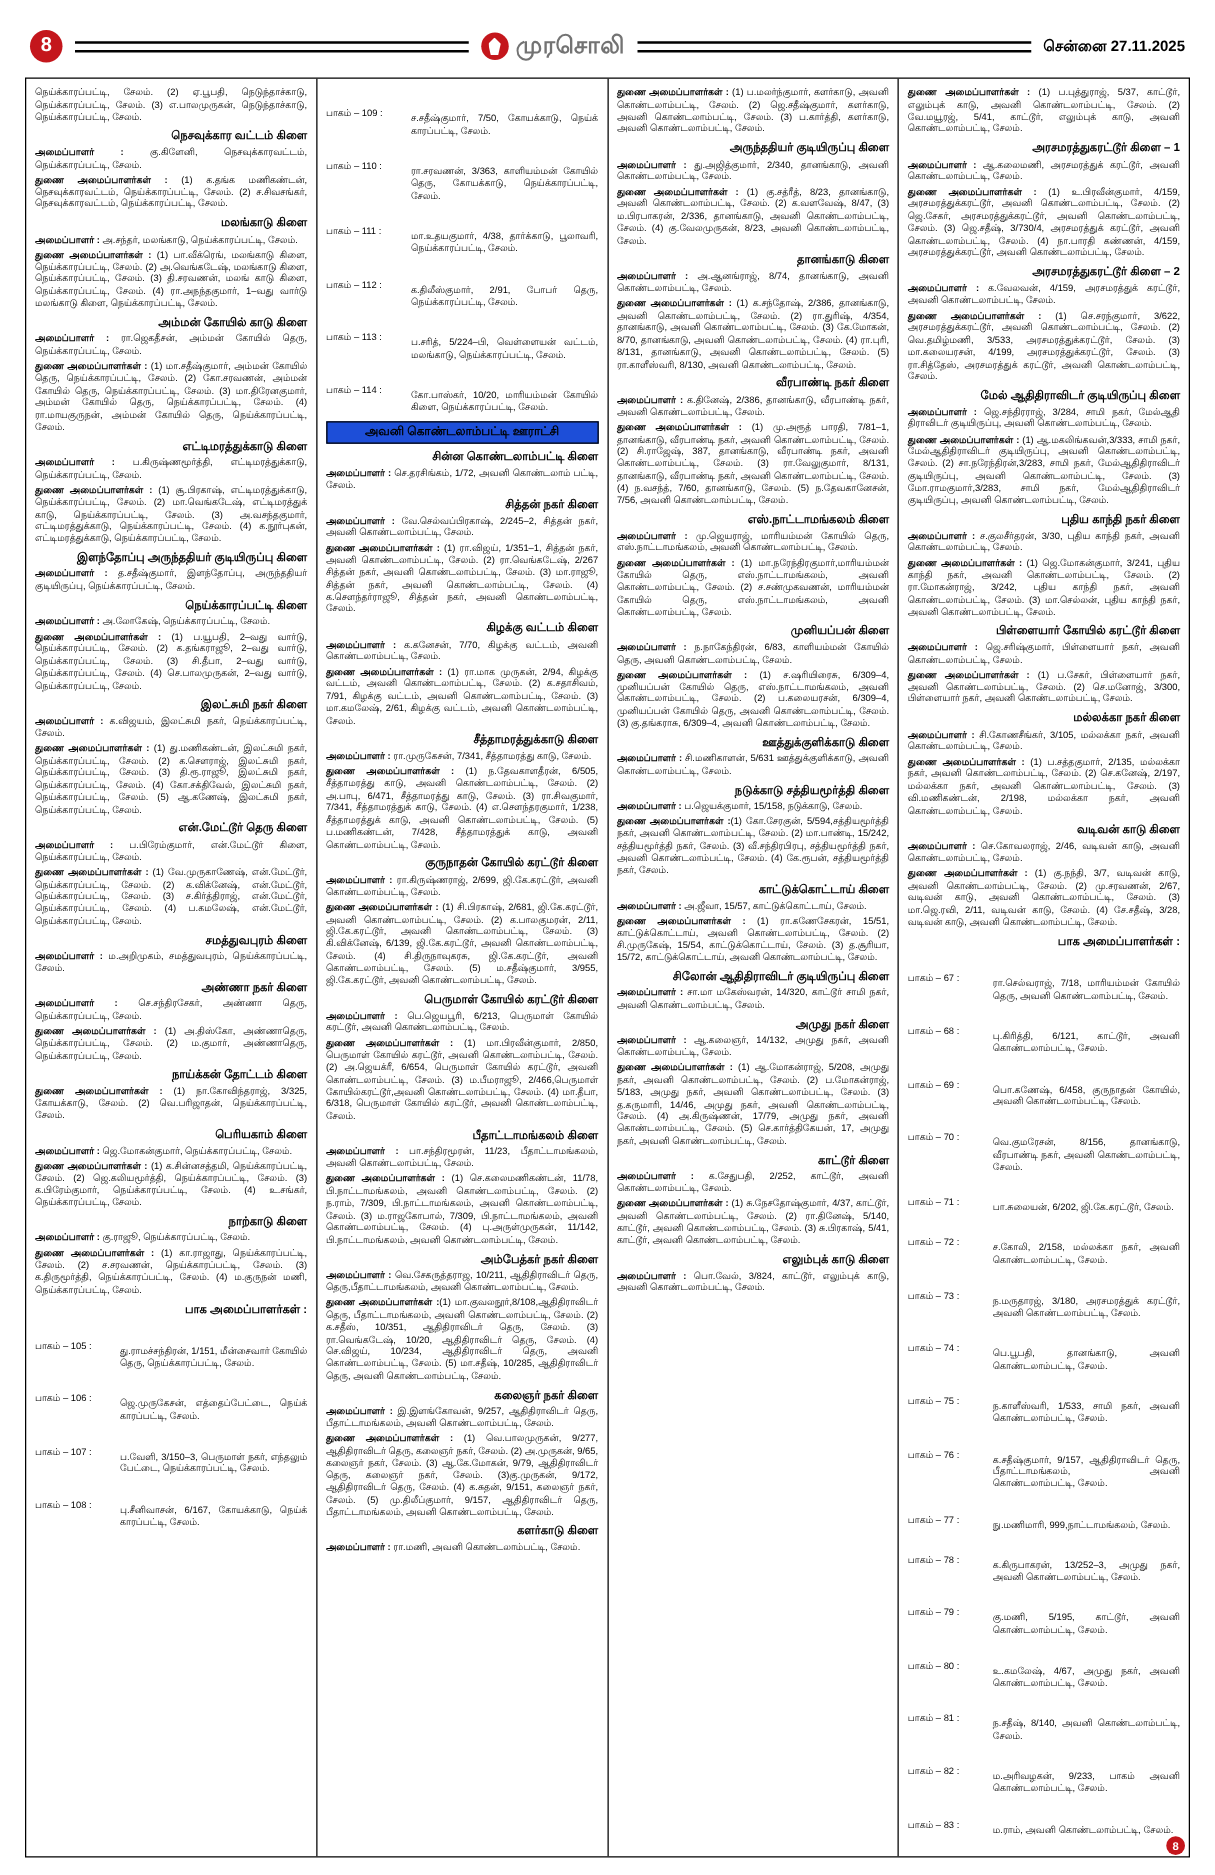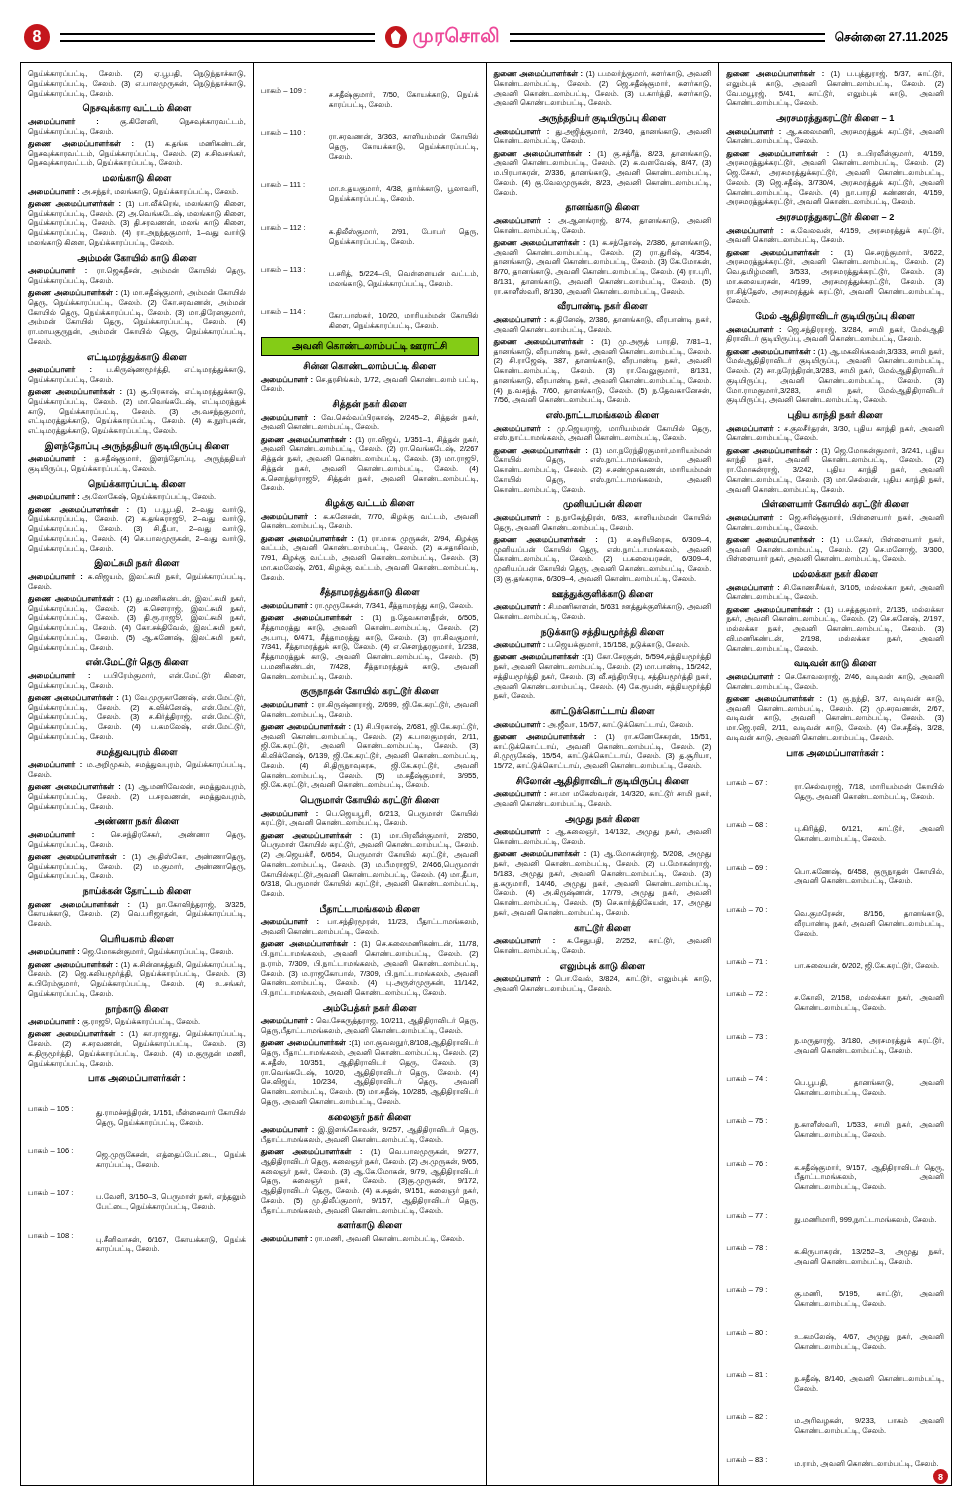--- a/index.html
+++ b/index.html
@@ -7,29 +7,29 @@
   .page{width:972px;height:1500px;position:relative;box-sizing:border-box;padding:18px 20px 10px 20px;}
   
   .masthead{display:flex;align-items:center;height:38px;position:relative;}
   .pg-badge{width:26px;height:26px;border-radius:50%;background:#c4161c;color:#fff;font-size:16px;font-weight:bold;
             display:flex;align-items:center;justify-content:center;flex:0 0 auto;margin-left:4px;}
   .rule{flex:1 1 auto;height:0;border-top:2px solid #000;border-bottom:2px solid #000;height:5px;margin:0 10px;}
   .logo-wrap{display:flex;align-items:center;gap:6px;flex:0 0 auto;}
   .logo-mark{width:22px;height:22px;border-radius:50%;background:#c4161c;position:relative;}
   .logo-mark:after{content:"";position:absolute;left:6px;top:4px;width:10px;height:14px;background:#fff;
      clip-path:polygon(50% 0,100% 35%,80% 100%,20% 100%,0 35%);}
-  .logo-text{font-size:19px;font-weight:bold;color:#ec4899;letter-spacing:.5px;text-align:right;}
+  .logo-text{font-size:19px;font-weight:bold;color:#737373;letter-spacing:.5px;text-align:right;}
   .edition{font-size:12px;font-weight:bold;flex:0 0 auto;margin-right:4px;}
   
   .content{position:absolute;left:20px;right:20px;top:62px;bottom:14px;border:1.5px solid #000;display:flex;}
   .col{flex:1 1 0;padding:6px 7px 4px 7px;box-sizing:border-box;overflow:hidden;}
   .col + .col{border-left:1px solid #000;}
-  .hd{font-size:9.2px;font-weight:bold;text-align:center;margin:5px 0 2px 0;line-height:1.25;}
+  .hd{font-size:9.2px;font-weight:bold;text-align:right;margin:5px 0 2px 0;line-height:1.25;}
   .hd-box{font-size:9.6px;font-weight:bold;text-align:center;margin:6px 0 3px 0;
-          border:1.2px solid #000;padding:2px 2px;background:#84cc16;}
+          border:1.2px solid #000;padding:2px 2px;background:#1d4ed8;}
   p{margin:0 0 2.5px 0;font-size:7.5px;line-height:1.30;text-align:justify;}
   p b{font-weight:bold;}
   .lst{font-size:7.5px;line-height:1.32;}
   .lst .row{display:flex;margin-bottom:1.5px;}
   .lst .row .k{flex:0 0 68px;margin-top:17px;}
   .lst .row .v{flex:1 1 auto;text-align:justify;margin-top:21px;}
   .pgnum-bot{position:absolute;right:24px;bottom:16px;width:15px;height:15px;border-radius:50%;
      background:#c4161c;color:#fff;font-size:9px;font-weight:bold;display:flex;align-items:center;justify-content:center;}
 </style>
 </head>
@@ -69,21 +69,20 @@
         <p><b>அமைப்பாளர் :</b> அ.லோகேஷ், நெய்க்காரப்பட்டி, சேலம்.</p>
         <p><b>துணை அமைப்பாளர்கள் :</b> (1) ப.யூபதி, 2–வது வார்டு, நெய்க்காரப்பட்டி, சேலம். (2) க.தங்கராஜூ, 2–வது வார்டு, நெய்க்காரப்பட்டி, சேலம். (3) சி.தீபா, 2–வது வார்டு, நெய்க்காரப்பட்டி, சேலம். (4) செ.பாலமுருகன், 2–வது வார்டு, நெய்க்காரப்பட்டி, சேலம்.</p>
         <div class="hd">இலட்சுமி நகர் கிளை</div>
         <p><b>அமைப்பாளர் :</b> க.விஜயம், இலட்சுமி நகர், நெய்க்காரப்பட்டி, சேலம்.</p>
         <p><b>துணை அமைப்பாளர்கள் :</b> (1) து.மணிகண்டன், இலட்சுமி நகர், நெய்க்காரப்பட்டி, சேலம். (2) க.செளராஜ், இலட்சுமி நகர், நெய்க்காரப்பட்டி, சேலம். (3) தி.ரூ.ராஜூ, இலட்சுமி நகர், நெய்க்காரப்பட்டி, சேலம். (4) கோ.சக்திவேல், இலட்சுமி நகர், நெய்க்காரப்பட்டி, சேலம். (5) ஆ.கணேஷ், இலட்சுமி நகர், நெய்க்காரப்பட்டி, சேலம்.</p>
         <div class="hd">என்.மேட்டூர் தெரு கிளை</div>
         <p><b>அமைப்பாளர் :</b> ப.பிரேம்குமார், என்.மேட்டூர் கிளை, நெய்க்காரப்பட்டி, சேலம்.</p>
         <p><b>துணை அமைப்பாளர்கள் :</b> (1) வே.முருகாணேஷ், என்.மேட்டூர், நெய்க்காரப்பட்டி, சேலம். (2) க.விக்னேஷ், என்.மேட்டூர், நெய்க்காரப்பட்டி, சேலம். (3) ச.கிர்த்திராஜ், என்.மேட்டூர், நெய்க்காரப்பட்டி, சேலம். (4) ப.கமலேஷ், என்.மேட்டூர், நெய்க்காரப்பட்டி, சேலம்.</p>
         <div class="hd">சமத்துவபுரம் கிளை</div>
         <p><b>அமைப்பாளர் :</b> ம.அறிமுகம், சமத்துவபுரம், நெய்க்காரப்பட்டி, சேலம்.</p>
-        <p><b>துணை அமைப்பாளர்கள் :</b> (1) ஆ.மணிவேலன், சமத்துவபுரம், நெய்க்காரப்பட்டி, சேலம். (2) ப.சரவணன், சமத்துவபுரம், நெய்க்காரப்பட்டி, சேலம்.</p>
         <div class="hd">அண்ணா நகர் கிளை</div>
         <p><b>அமைப்பாளர் :</b> செ.சந்திரசேகர், அண்ணா தெரு, நெய்க்காரப்பட்டி, சேலம்.</p>
         <p><b>துணை அமைப்பாளர்கள் :</b> (1) அ.திஸ்கோ, அண்ணாதெரு, நெய்க்காரப்பட்டி, சேலம். (2) ம.குமார், அண்ணாதெரு, நெய்க்காரப்பட்டி, சேலம்.</p>
         <div class="hd">நாய்க்கன் தோட்டம் கிளை</div>
         <p><b>துணை அமைப்பாளர்கள் :</b> (1) நா.கோவிந்தராஜ், 3/325, கோயக்காடு, சேலம். (2) வெ.பரிஜாதன், நெய்க்காரப்பட்டி, சேலம்.</p>
         <div class="hd">பெரியகாம் கிளை</div>
         <p><b>அமைப்பாளர் :</b> ஜெ.மோகன்குமார், நெய்க்காரப்பட்டி, சேலம்.</p>
         <p><b>துணை அமைப்பாளர்கள் :</b> (1) க.சின்னசத்தமி, நெய்க்காரப்பட்டி, சேலம். (2) ஜெ.கலியமூர்த்தி, நெய்க்காரப்பட்டி, சேலம். (3) க.பிரேம்குமார், நெய்க்காரப்பட்டி, சேலம். (4) உ.சங்கர், நெய்க்காரப்பட்டி, சேலம்.</p>
         <div class="hd">நாற்காடு கிளை</div>
         <p><b>அமைப்பாளர் :</b> கு.ராஜூ, நெய்க்காரப்பட்டி, சேலம்.</p>
@@ -190,20 +189,21 @@
         <div class="hd">காட்டுக்கொட்டாய் கிளை</div>
         <p><b>அமைப்பாளர் :</b> அ.ஜீவா, 15/57, காட்டுக்கொட்டாய், சேலம்.</p>
         <p><b>துணை அமைப்பாளர்கள் :</b> (1) ரா.கணேசேகரன், 15/51, காட்டுக்கொட்டாய், அவனி கொண்டலாம்பட்டி, சேலம். (2) சி.முருகேஷ், 15/54, காட்டுக்கொட்டாய், சேலம். (3) த.சூரியா, 15/72, காட்டுக்கொட்டாய், அவனி கொண்டலாம்பட்டி, சேலம்.</p>
         <div class="hd">சிலோன் ஆதிதிராவிடர் குடியிருப்பு கிளை</div>
         <p><b>அமைப்பாளர் :</b> சா.மா மகேஸ்வரன், 14/320, காட்டூர் சாமி நகர், அவனி கொண்டலாம்பட்டி, சேலம்.</p>
         <div class="hd">அமுது நகர் கிளை</div>
         <p><b>அமைப்பாளர் :</b> ஆ.கலைஞர், 14/132, அமுது நகர், அவனி கொண்டலாம்பட்டி, சேலம்.</p>
         <p><b>துணை அமைப்பாளர்கள் :</b> (1) ஆ.மோகன்ராஜ், 5/208, அமுது நகர், அவனி கொண்டலாம்பட்டி, சேலம். (2) ப.மோகன்ராஜ், 5/183, அமுது நகர், அவனி கொண்டலாம்பட்டி, சேலம். (3) த.கருமாரி, 14/46, அமுது நகர், அவனி கொண்டலாம்பட்டி, சேலம். (4) அ.கிருஷ்ணன், 17/79, அமுது நகர், அவனி கொண்டலாம்பட்டி, சேலம். (5) செ.கார்த்திகேயன், 17, அமுது நகர், அவனி கொண்டலாம்பட்டி, சேலம்.</p>
         <div class="hd">காட்டூர் கிளை</div>
         <p><b>அமைப்பாளர் :</b> க.சேதுபதி, 2/252, காட்டூர், அவனி கொண்டலாம்பட்டி, சேலம்.</p>
+        <p><b>துணை அமைப்பாளர்கள் :</b> (1) சு.நேசதோஷ்குமார், 4/37, காட்டூர், அவனி கொண்டலாம்பட்டி, சேலம். (2) ரா.தினேஷ், 5/140, காட்டூர், அவனி கொண்டலாம்பட்டி, சேலம். (3) சு.பிரகாஷ், 5/41, காட்டூர், அவனி கொண்டலாம்பட்டி, சேலம்.</p>
         <div class="hd">எலும்புக் காடு கிளை</div>
         <p><b>அமைப்பாளர் :</b> பொ.வேல், 3/824, காட்டூர், எலும்புக் காடு, அவனி கொண்டலாம்பட்டி, சேலம்.</p>
       </div>
     <div class="col">
         <p><b>துணை அமைப்பாளர்கள் :</b> (1) ப.புத்துராஜ், 5/37, காட்டூர், எலும்புக் காடு, அவனி கொண்டலாம்பட்டி, சேலம். (2) வே.மயூரஜ், 5/41, காட்டூர், எலும்புக் காடு, அவனி கொண்டலாம்பட்டி, சேலம்.</p>
         <div class="hd">அரசமரத்துகரட்டூர் கிளை – 1</div>
         <p><b>அமைப்பாளர் :</b> ஆ.கலைமணி, அரசமரத்துக் கரட்டூர், அவனி கொண்டலாம்பட்டி, சேலம்.</p>
         <p><b>துணை அமைப்பாளர்கள் :</b> (1) உ.பிரவீன்குமார், 4/159, அரசமரத்துக்கரட்டூர், அவனி கொண்டலாம்பட்டி, சேலம். (2) ஜெ.சேகர், அரசமரத்துக்கரட்டூர், அவனி கொண்டலாம்பட்டி, சேலம். (3) ஜெ.சதீஷ், 3/730/4, அரசமரத்துக் கரட்டூர், அவனி கொண்டலாம்பட்டி, சேலம். (4) நா.பாரதி கண்ணன், 4/159, அரசமரத்துக்கரட்டூர், அவனி கொண்டலாம்பட்டி, சேலம்.</p>
         <div class="hd">அரசமரத்துகரட்டூர் கிளை – 2</div>
         <p><b>அமைப்பாளர் :</b> க.வேலவன், 4/159, அரசமரத்துக் கரட்டூர், அவனி கொண்டலாம்பட்டி, சேலம்.</p>

